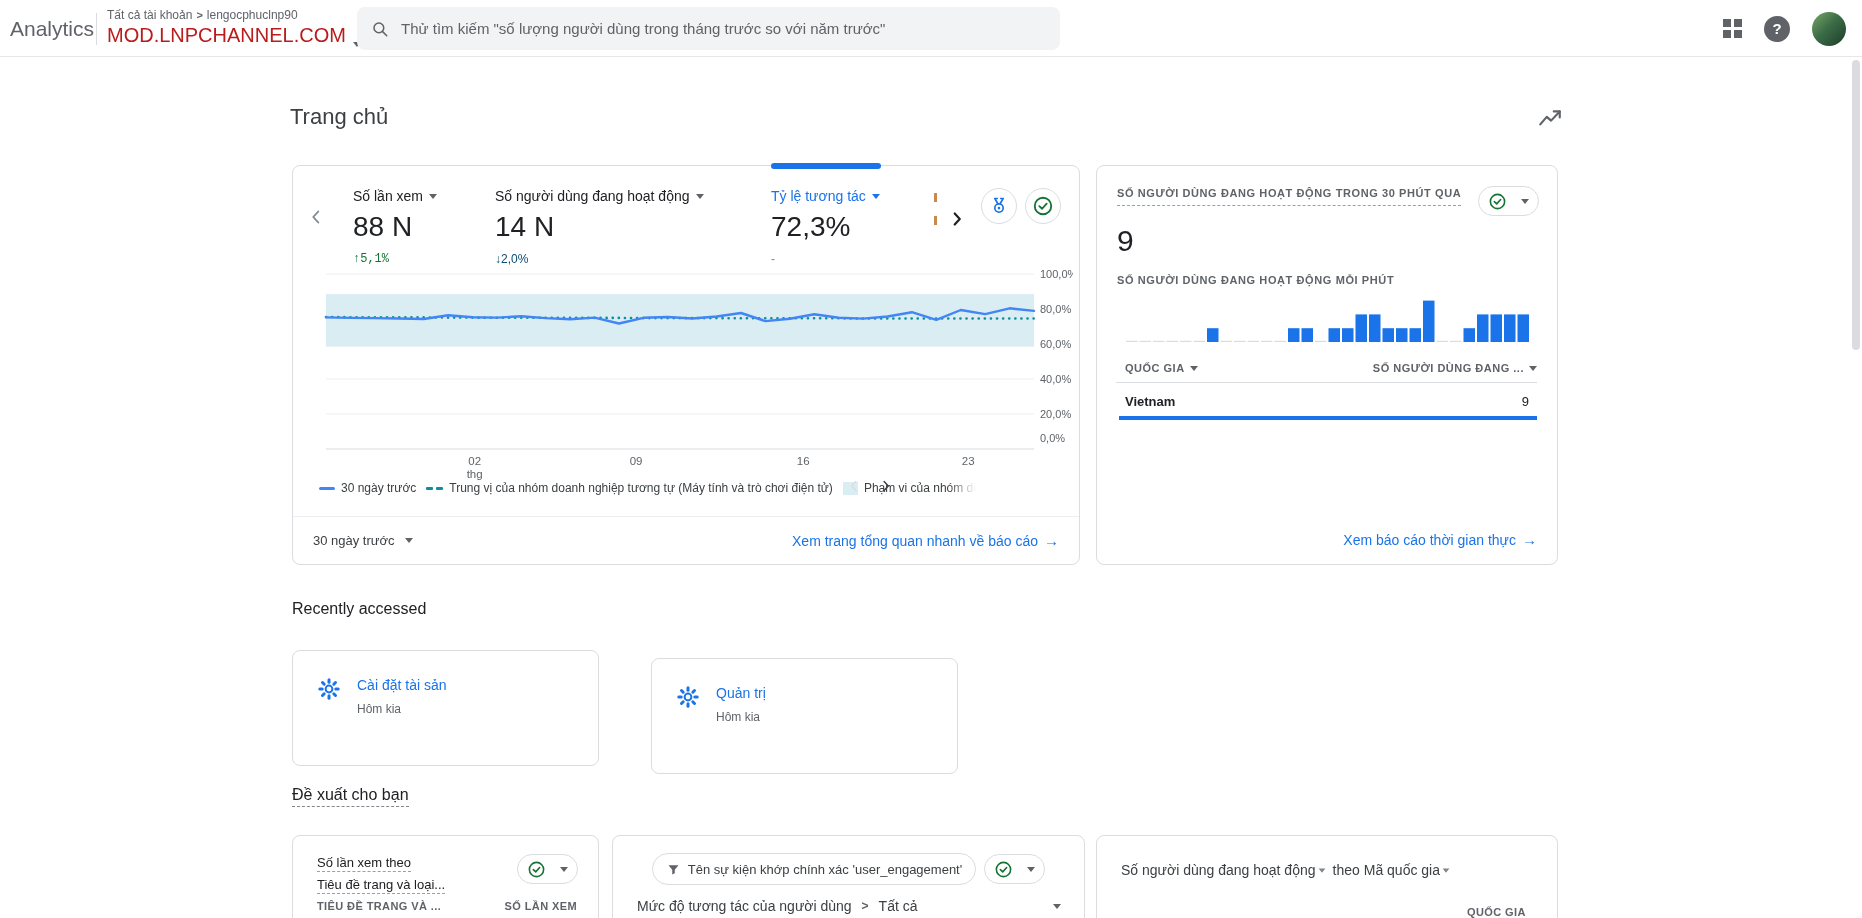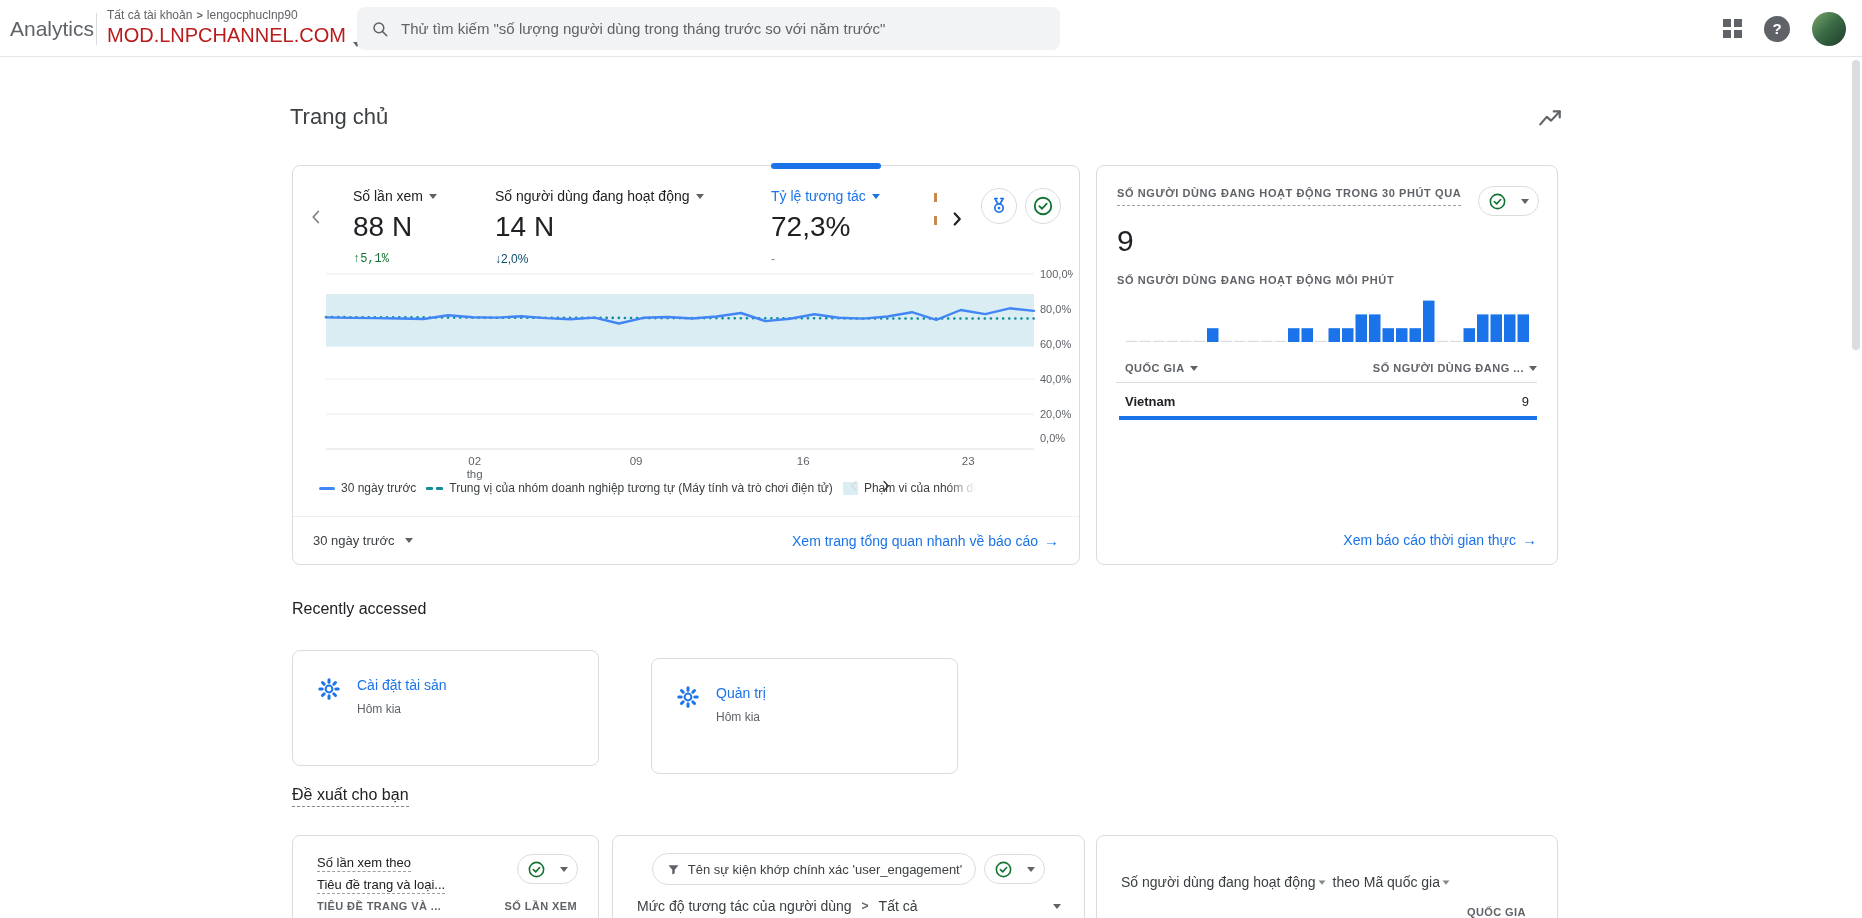--- a/index.html
+++ b/index.html
@@ -413,21 +413,21 @@
       <span class="sep">&gt;</span>
       <span>Tất cả</span>
       <span class="caret"></span>
     </div>
   </section>
 
   <section class="card sg-card" style="left:1096px; width:462px;">
     <div class="sg3-title">
       <span>Số người dùng đang hoạt động</span>
         <span class="caret"></span>
-      <span style="margin:12px 4px;">theo</span>
+      <span style="margin:0 4px;">theo</span>
       <span>Mã quốc gia</span>
         <span class="caret"></span>
     </div>
     <div class="sg3-col">QUỐC GIA</div>
   </section>
 
   <div class="scroll-thumb"></div>
 </div>
 
 </body></html>

